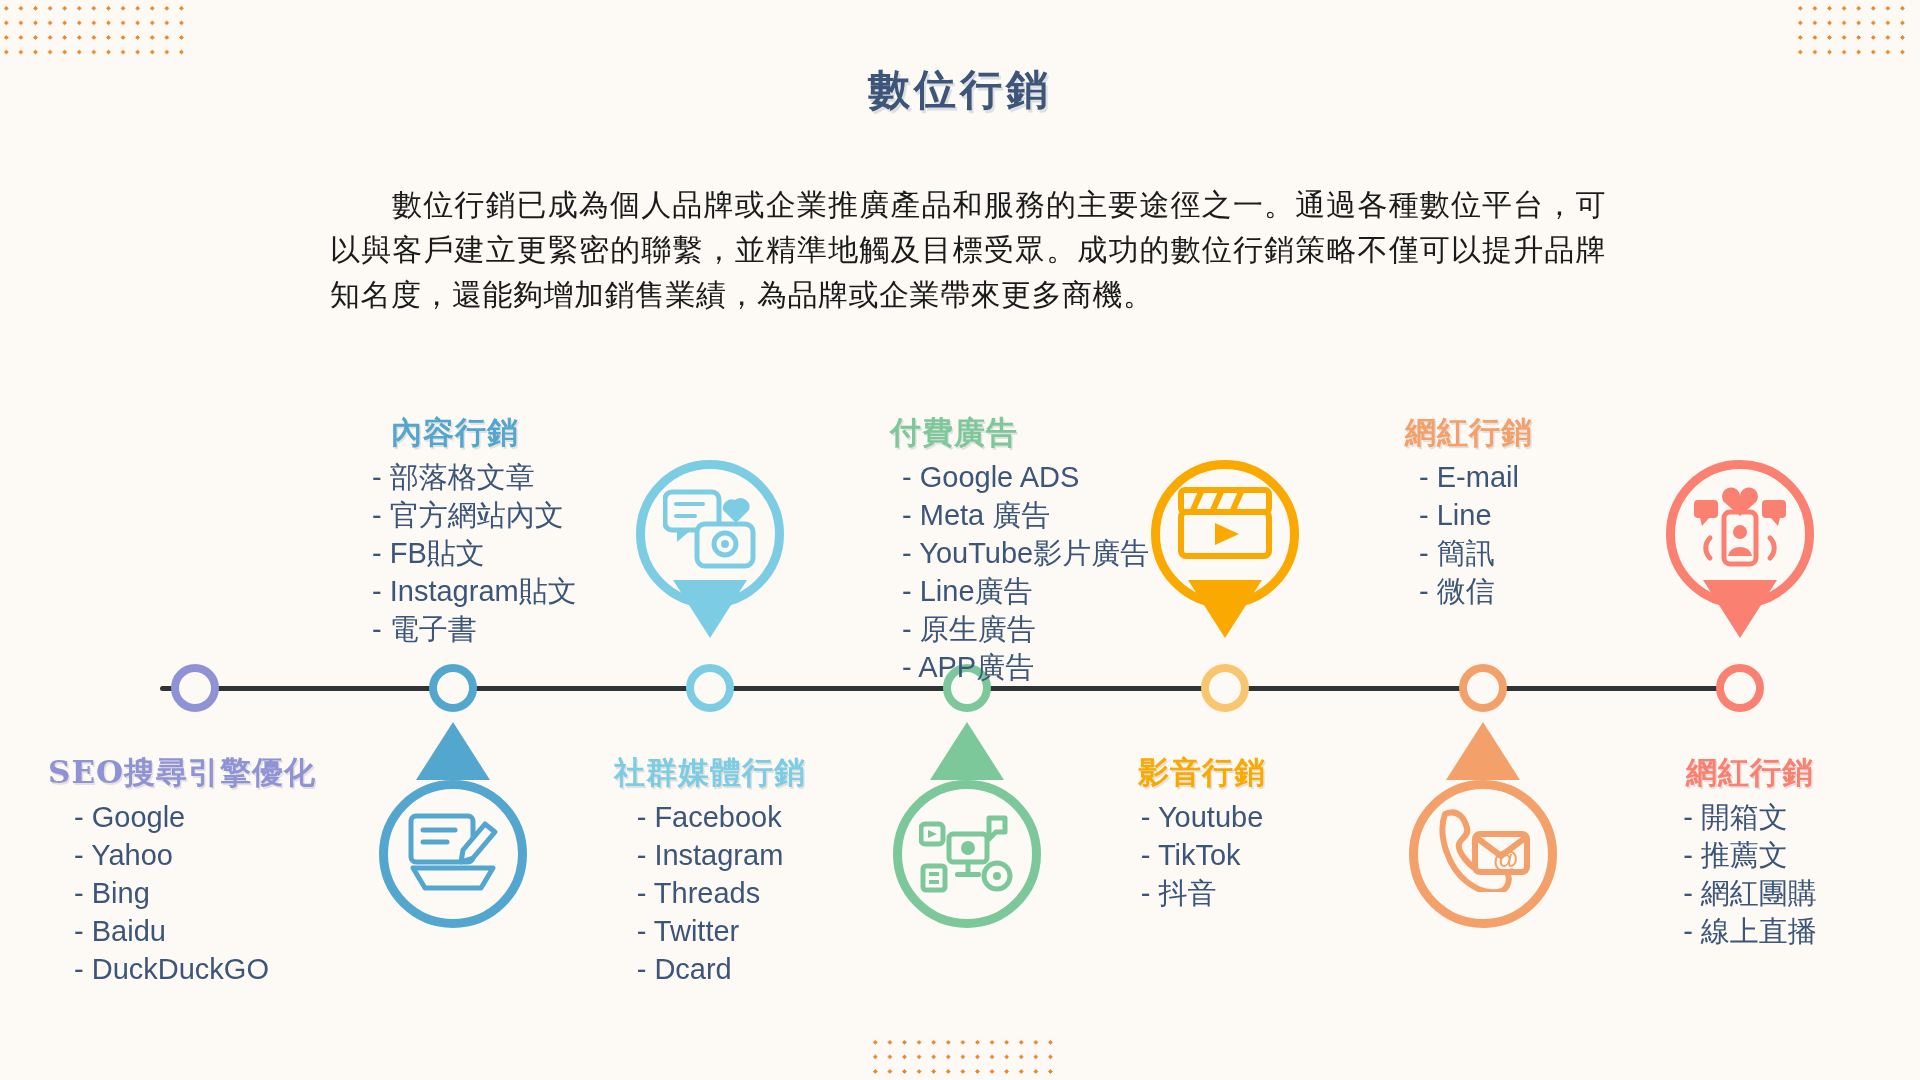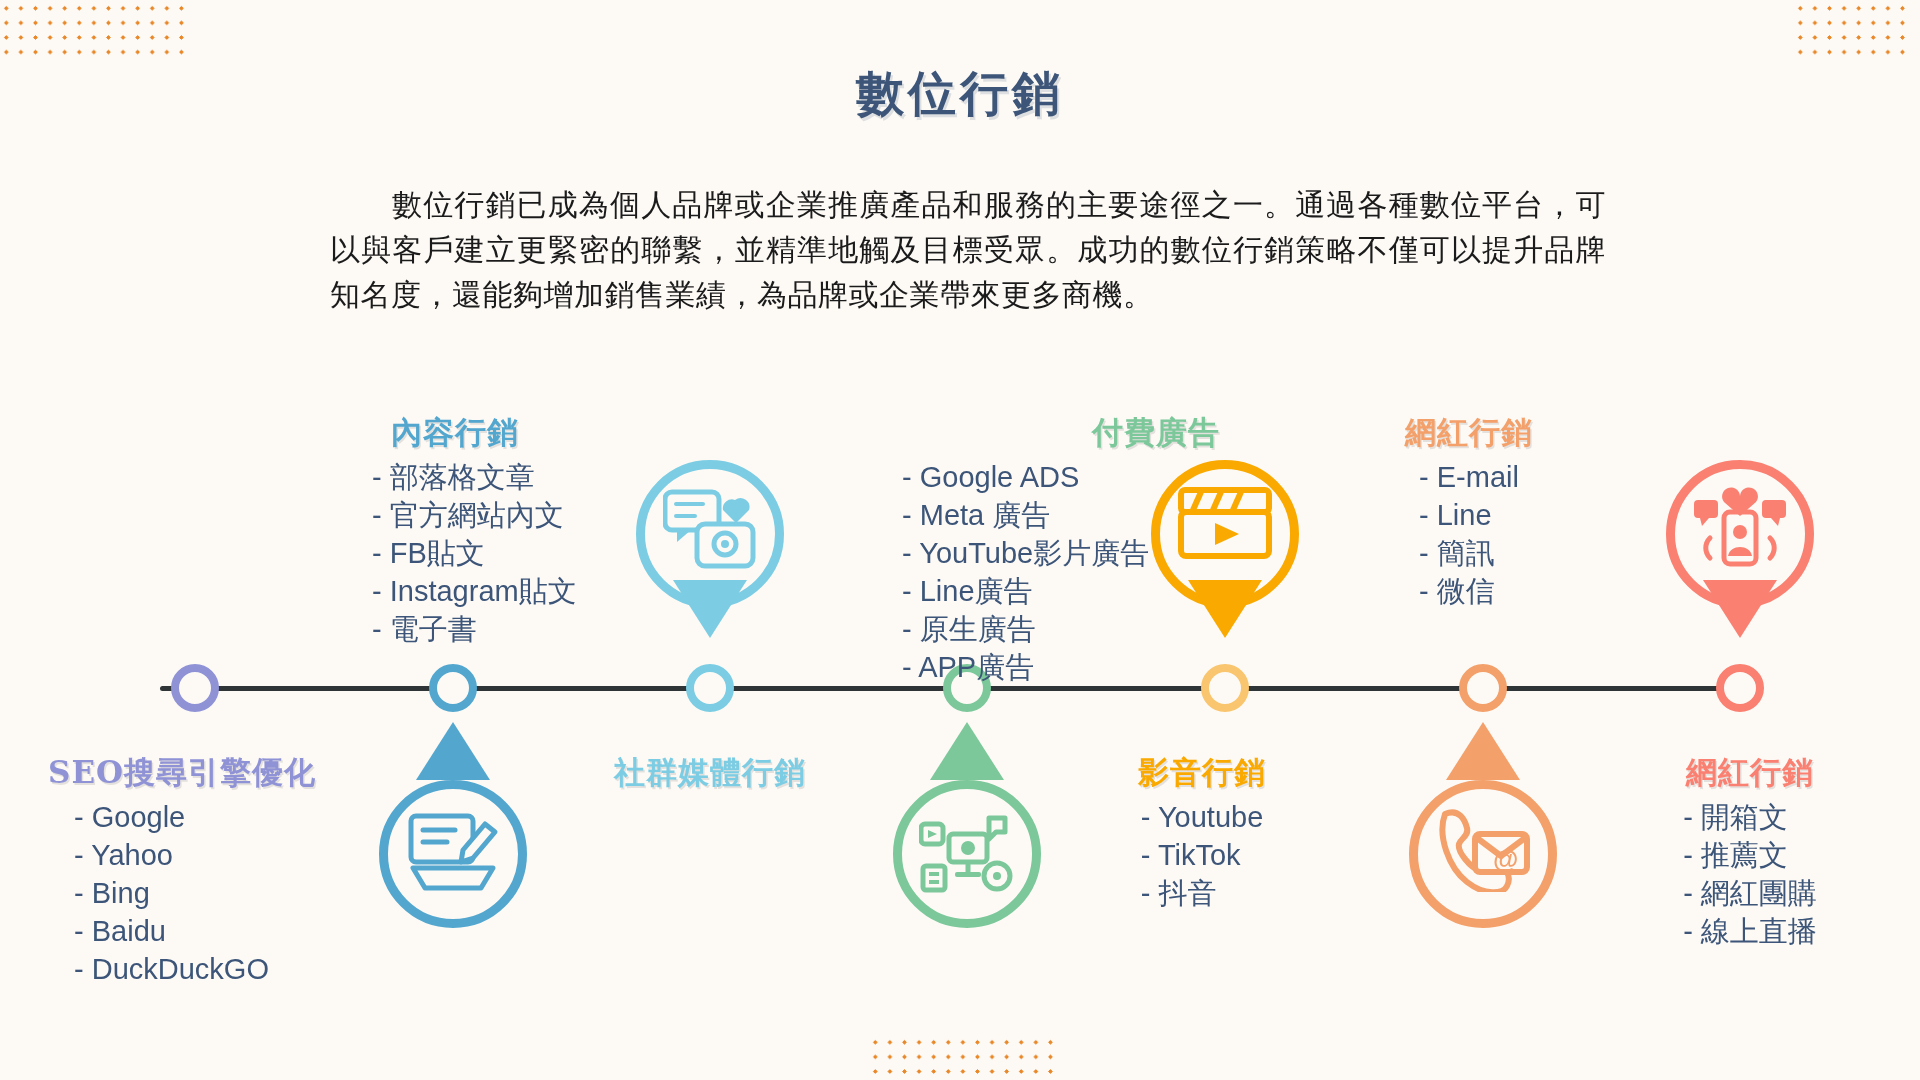--- a/index.html
+++ b/index.html
@@ -22,21 +22,21 @@
   .dg-tl { left: -4px;  top: -2px;  width: 190px; height: 62px; }
   .dg-tr { right: 10px; top: -2px;  width: 120px; height: 62px; }
   .dg-bm { left: 865px; bottom: 6px; width: 195px; height: 42px; }
 
   
   .title {
     position: absolute; top: 62px; left: 0; width: 1920px;
     text-align: center;
     font-family: "DejaVu Serif", "Liberation Serif", serif;
     font-weight: 700;
-    font-size: 48px;
+    font-size: 42px;
     letter-spacing: 4px;
     color: #3c5578;
     text-shadow: 2px 3px 0 rgba(60,85,120,.16);
   }
   .intro {
     position: absolute; top: 182px; left: 330px; width: 1276px;
     font-family: "DejaVu Serif", "Liberation Serif", serif;
     font-size: 30px; line-height: 45px; color: #1b1b1b;
     text-indent: 62px; text-align: justify;
     letter-spacing: .5px;
@@ -164,24 +164,31 @@
       <line x1="13" y1="18" x2="40" y2="18" stroke="#7ccde3" stroke-width="4" stroke-linecap="round"></line>
       <line x1="13" y1="30" x2="32" y2="30" stroke="#7ccde3" stroke-width="4" stroke-linecap="round"></line>
       <rect x="34" y="38" width="56" height="42" rx="8" fill="#fdfaf6" stroke="#7ccde3" stroke-width="5"></rect>
       <circle cx="62" cy="58" r="11" fill="none" stroke="#7ccde3" stroke-width="5"></circle>
       <circle cx="62" cy="58" r="4" fill="#7ccde3"></circle>
       <path d="M72 14 a9 9 0 0 1 14 10 l-13 13 l-13 -13 a9 9 0 0 1 12 -10 z" fill="#7ccde3"></path>
     </svg>
   </div>
   <div class="block ctr" style="left:560px; top:752px; width:300px;">
     <h3 style="color:#7ccde3;">社群媒體行銷</h3>
+    <ul>
+      <li>Facebook</li>
+      <li>Instagram</li>
+      <li>Threads</li>
+      <li>Twitter</li>
+      <li>Dcard</li>
+    </ul>
   </div>
 
   <div class="block" style="left:890px; top:412px; width:330px;">
-    <h3 style="color:#7cc89a; text-align:right;">付費廣告</h3>
+    <h3 style="color:#7cc89a; text-align:left;">付費廣告</h3>
     <ul style="padding-left:12px;">
       <li>Google  ADS</li>
       <li>Meta 廣告</li>
       <li>YouTube影片廣告</li>
       <li>Line廣告</li>
       <li>原生廣告</li>
       <li>APP廣告</li>
     </ul>
   </div>
   <div class="pin down" style="left:967px; top:722px; color:#7cc89a;">

